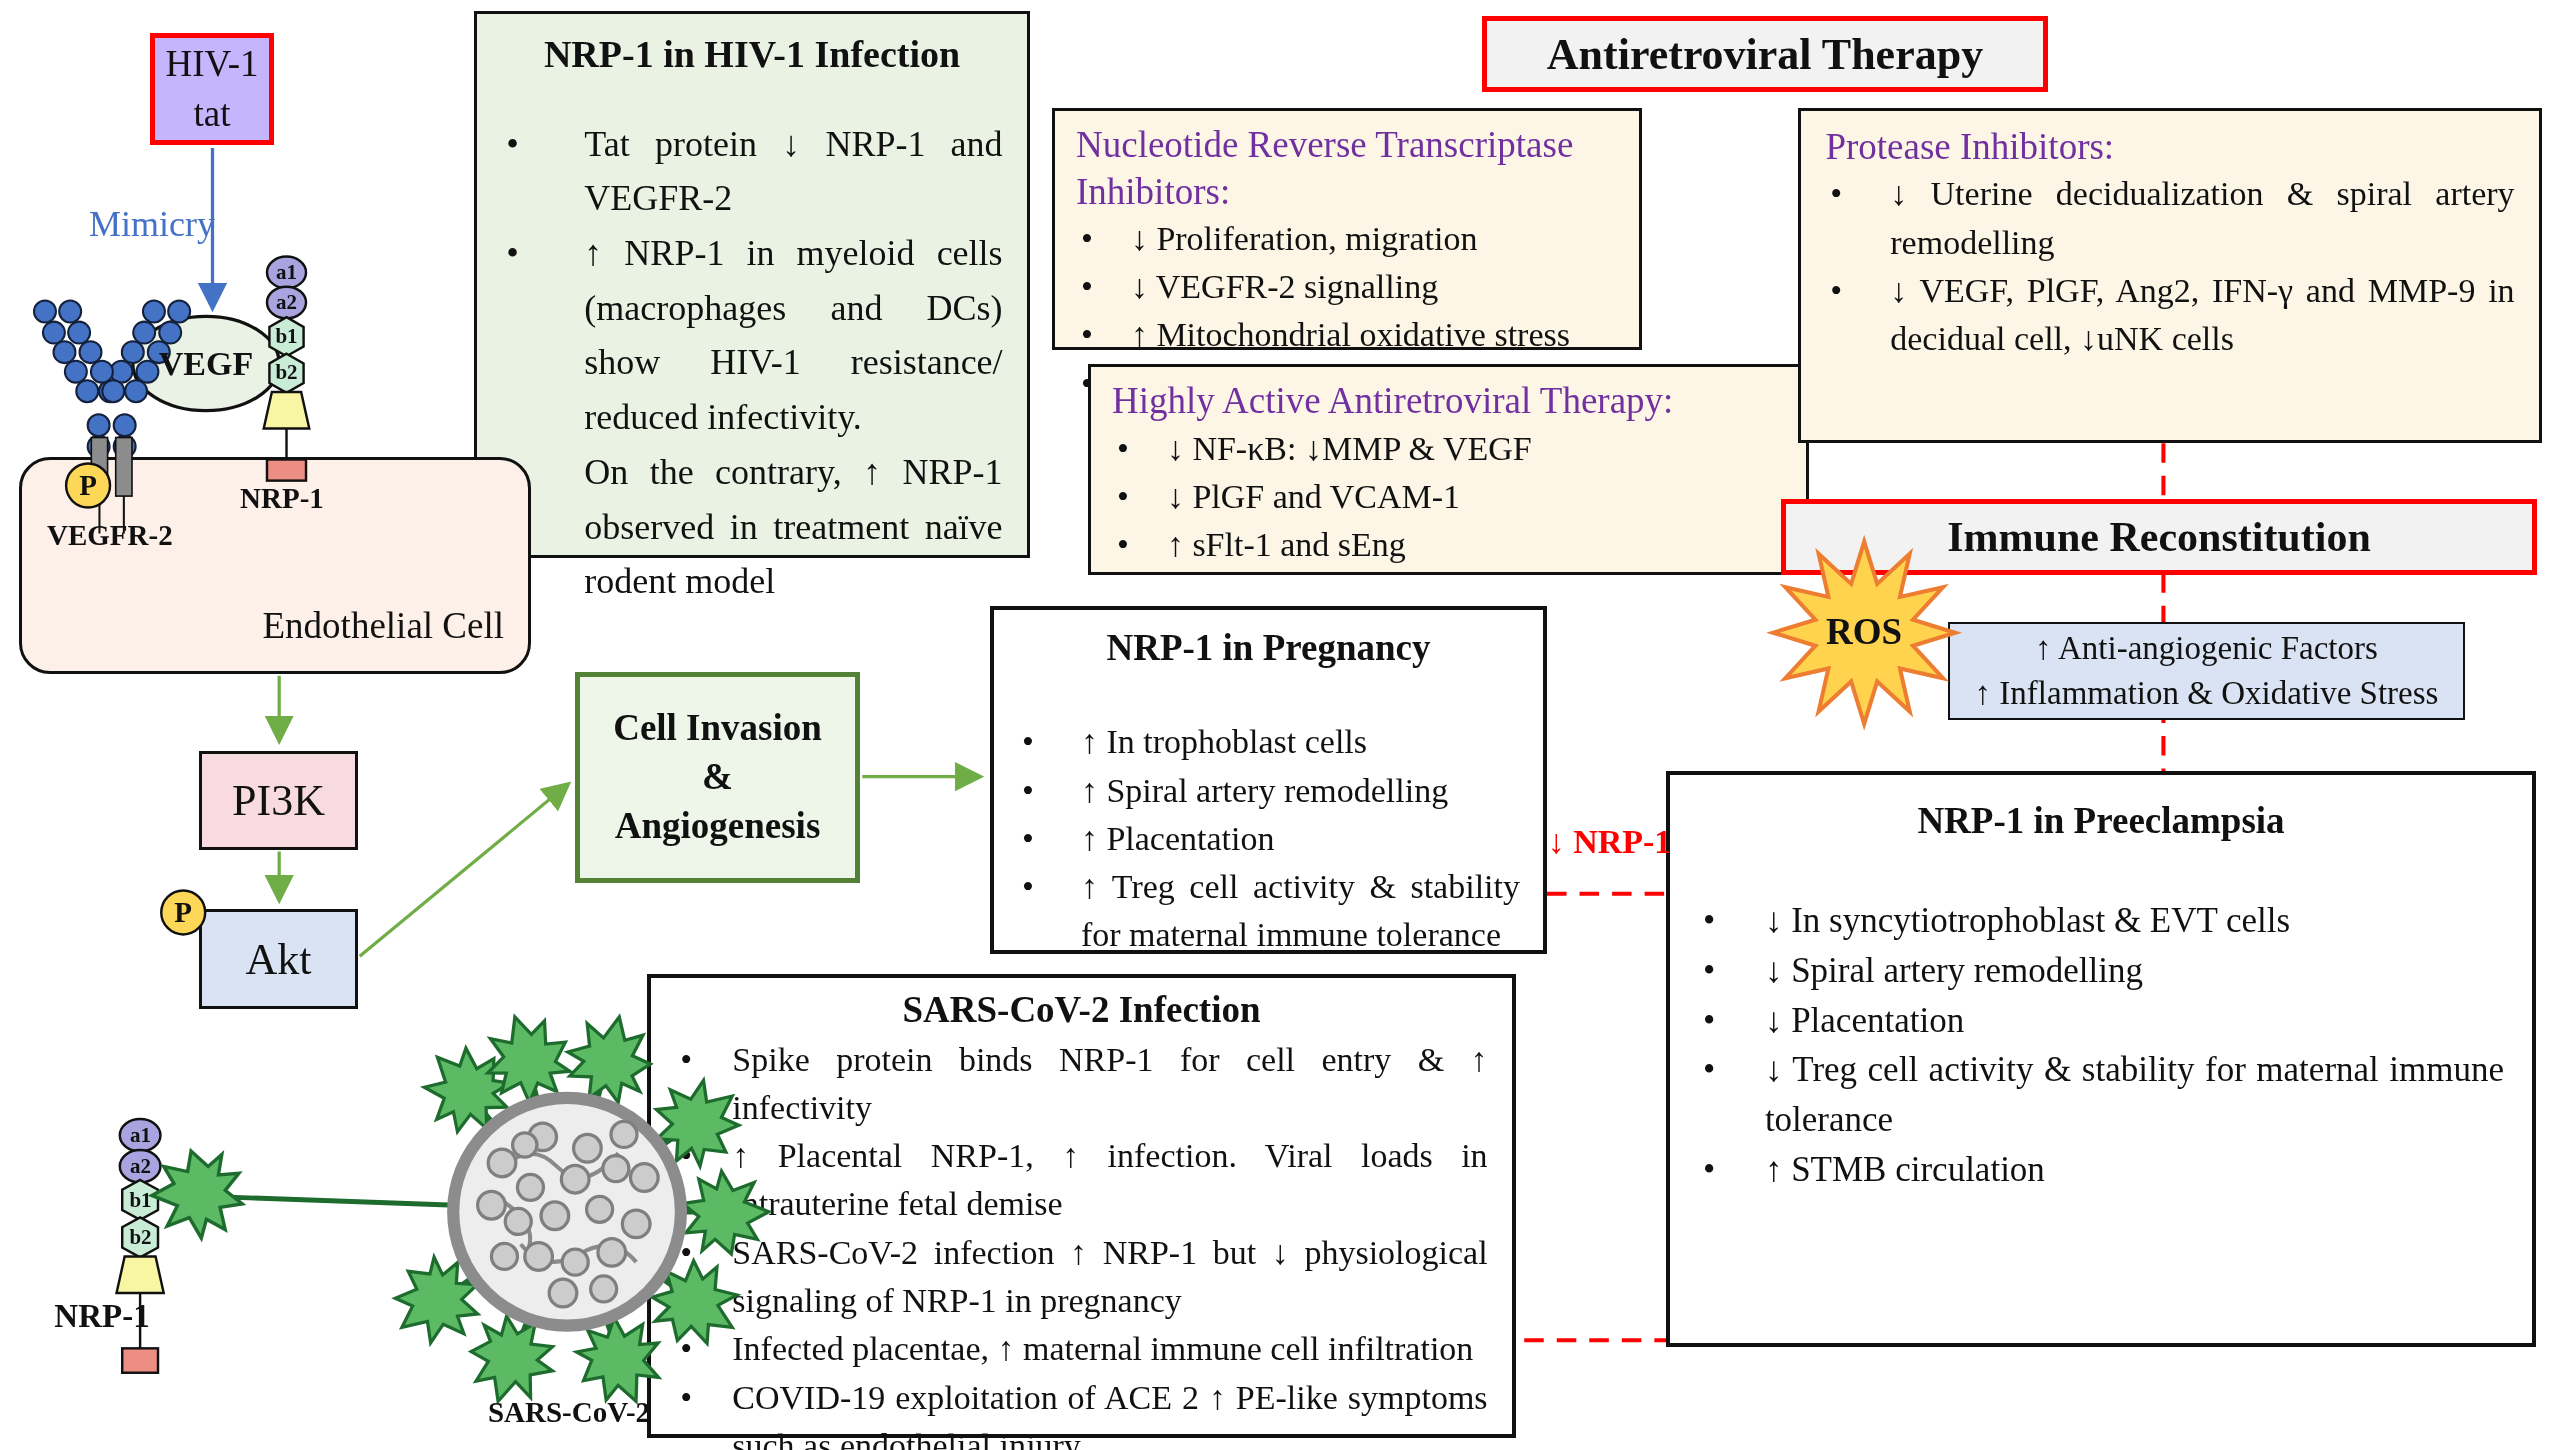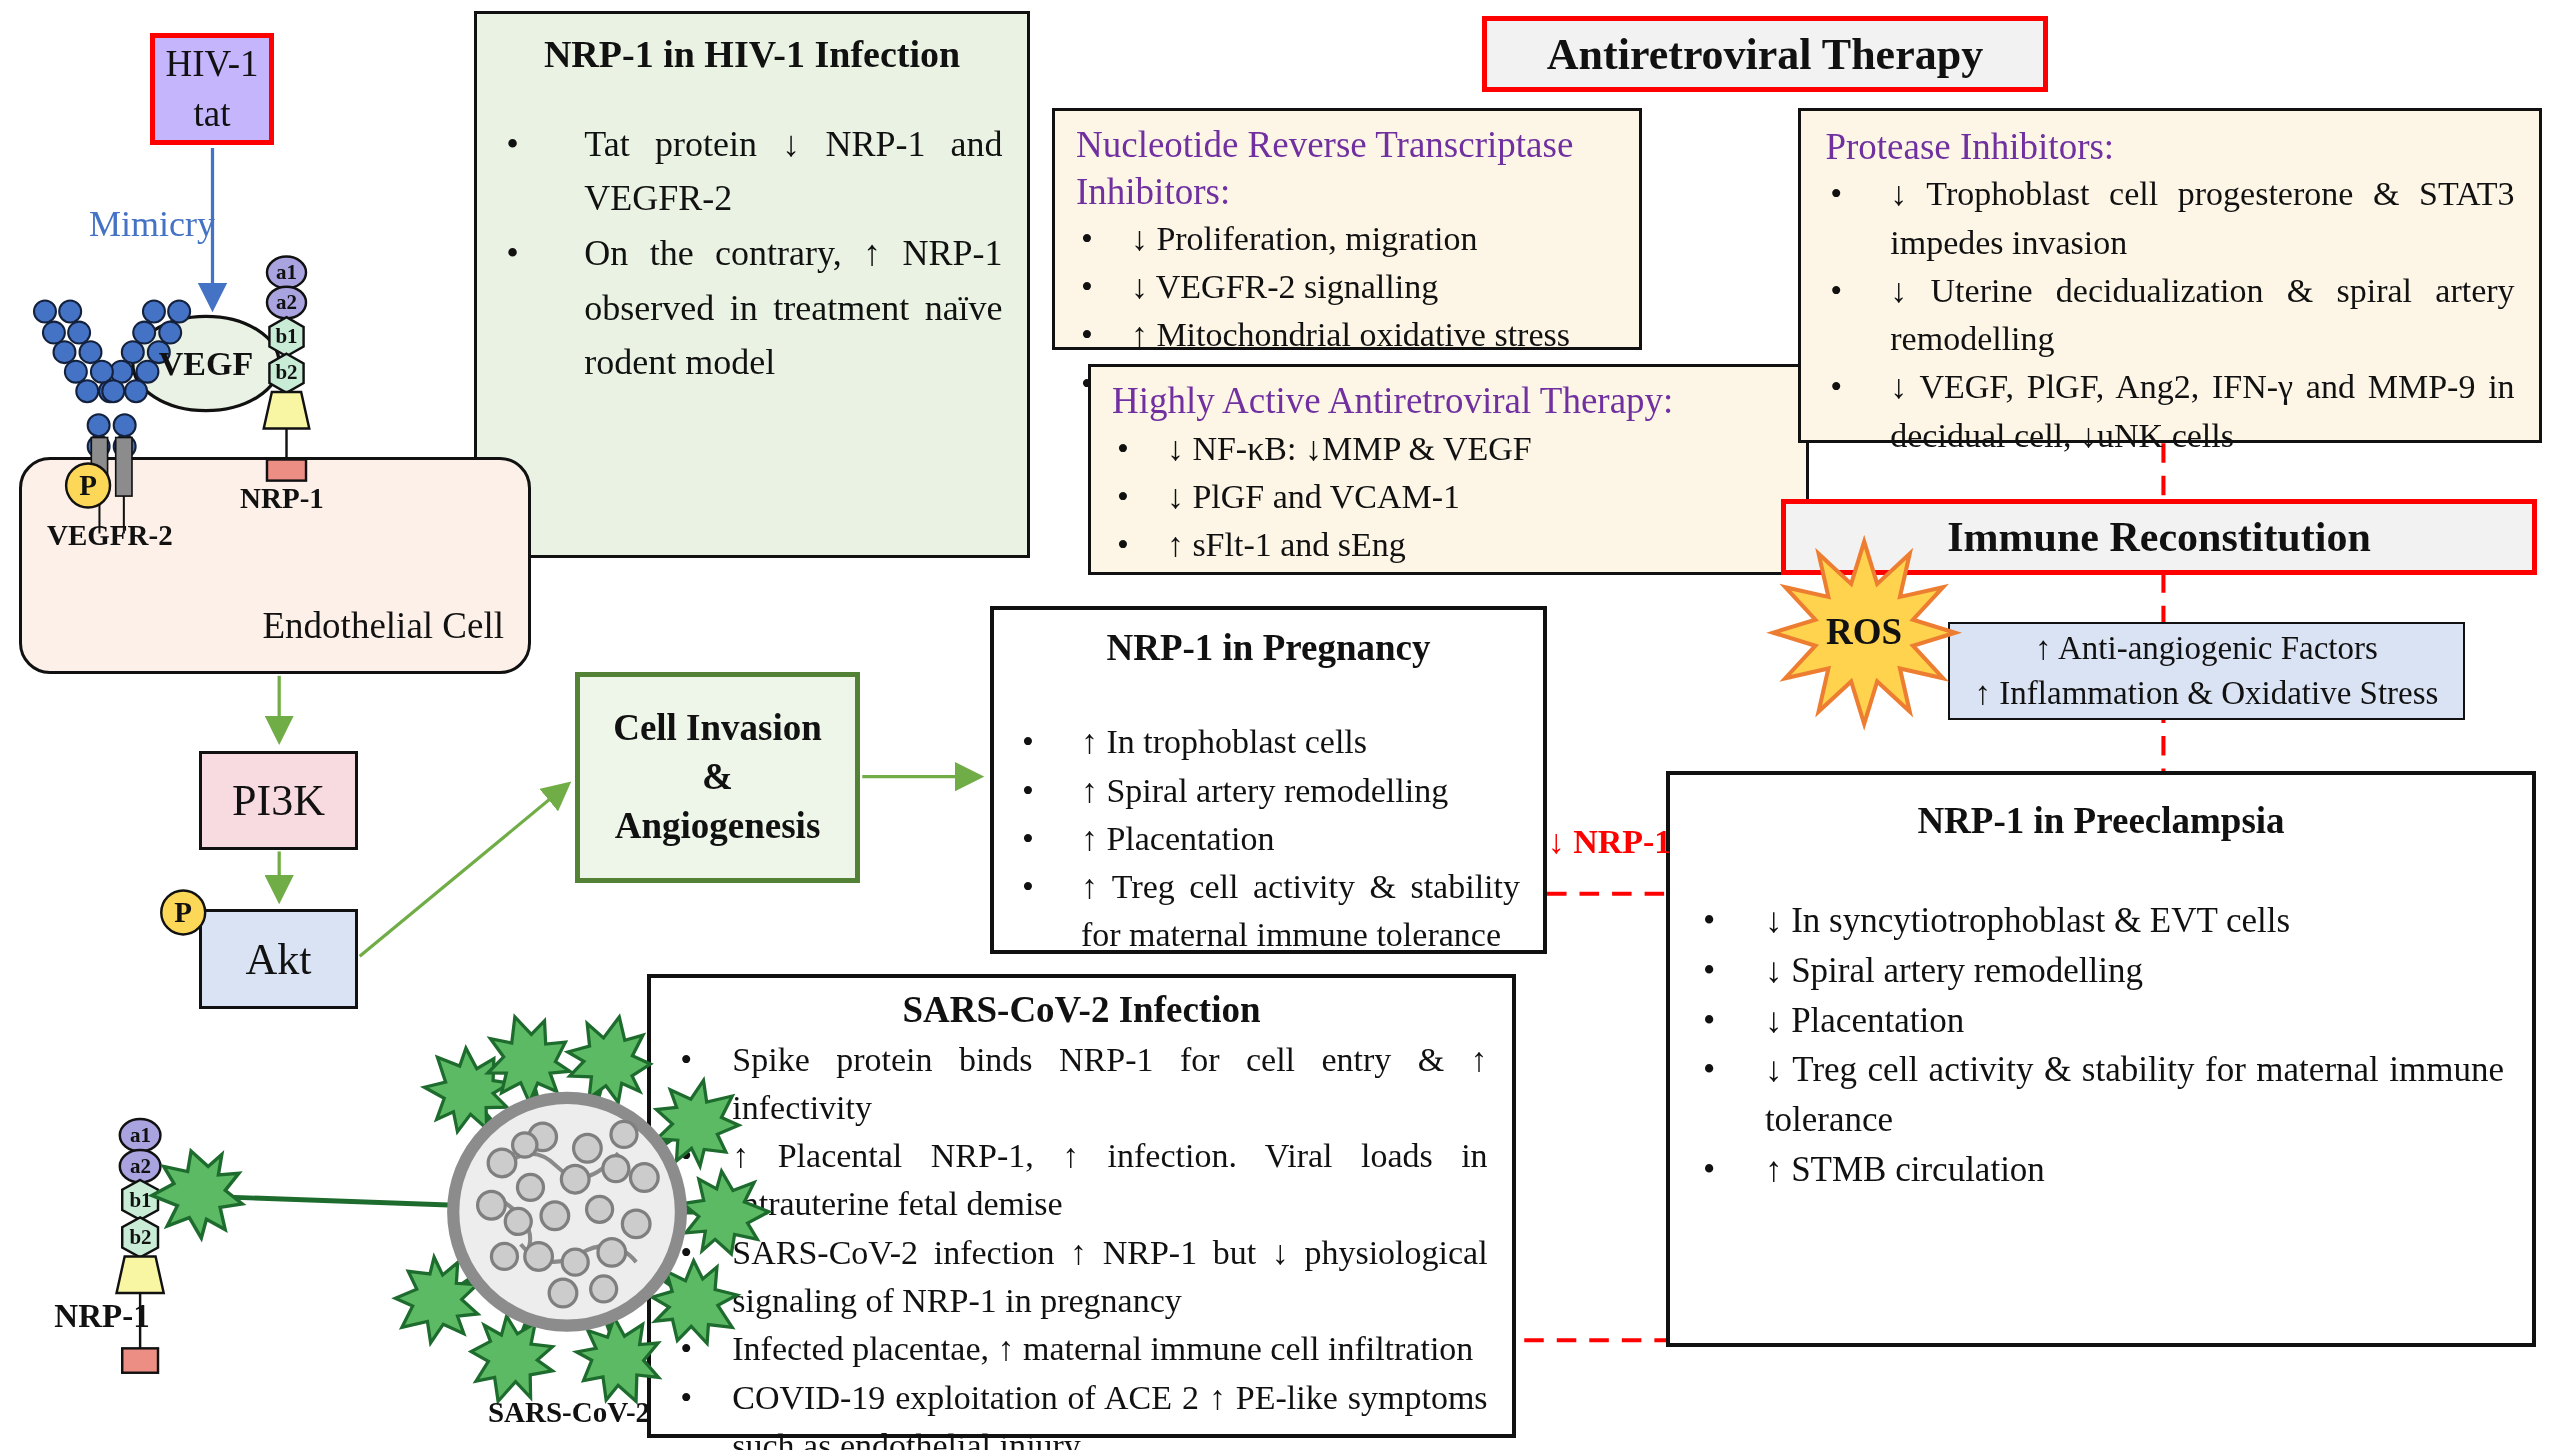--- a/index.html
+++ b/index.html
@@ -102,20 +102,24 @@
   </div>
 
   <div id="hiv-box" class="abs">
     <div class="btitle">NRP-1 in HIV-1 Infection</div>
     <div class="row">
         <span class="blt"></span>
         <span class="btx">Tat protein ↓ NRP-1 and VEGFR-2</span>
       </div>
     <div class="row">
         <span class="blt"></span>
+        <span class="btx">↑ NRP-1 in myeloid cells (macrophages and DCs) show HIV-1 resistance/ reduced infectivity.</span>
+      </div>
+    <div class="row">
+        <span class="blt"></span>
         <span class="btx">On the contrary, ↑ NRP-1 observed in treatment naïve rodent model</span>
       </div>
   </div>
 
   <div id="art-head" class="abs redhead">
     <span>Antiretroviral Therapy</span>
   </div>
 
   <div id="nrti-box" class="abs cbox">
     <div class="purple-title">Nucleotide Reverse Transcriptase Inhibitors:</div>
@@ -148,24 +152,20 @@
         <span class="btx">↓ PlGF and VCAM-1</span>
       </div>
     <div class="row">
         <span class="blt"></span>
         <span class="btx">↑ sFlt-1 and sEng</span>
       </div>
   </div>
 
   <div id="pi-box" class="abs cbox">
     <div class="purple-title">Protease Inhibitors:</div>
-    <div class="row">
-        <span class="blt"></span>
-        <span class="btx">↓ Trophoblast cell progesterone &amp; STAT3 impedes invasion</span>
-      </div>
     <div class="row">
         <span class="blt"></span>
         <span class="btx">↓ Uterine decidualization &amp; spiral artery remodelling</span>
       </div>
     <div class="row">
         <span class="blt"></span>
         <span class="btx">↓ VEGF, PlGF, Ang2, IFN-γ and MMP-9 in decidual cell, ↓uNK cells</span>
       </div>
   </div>
 

